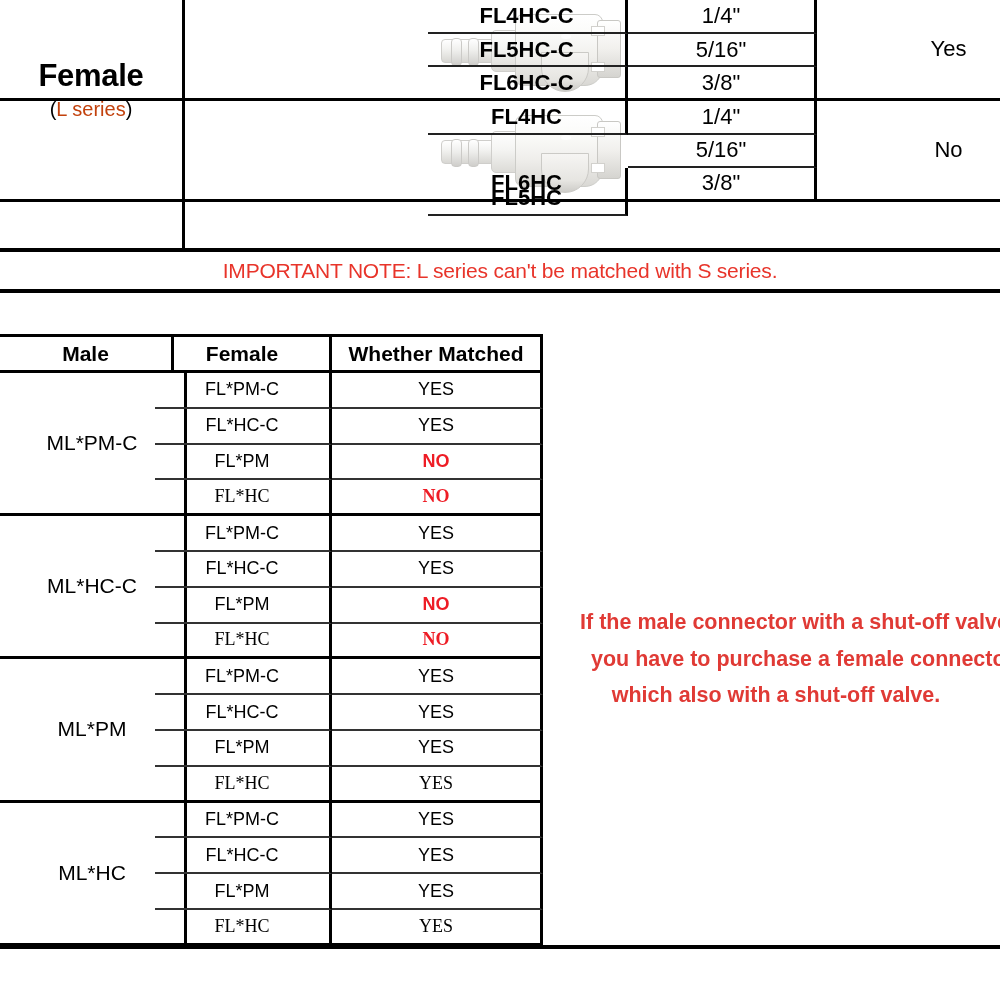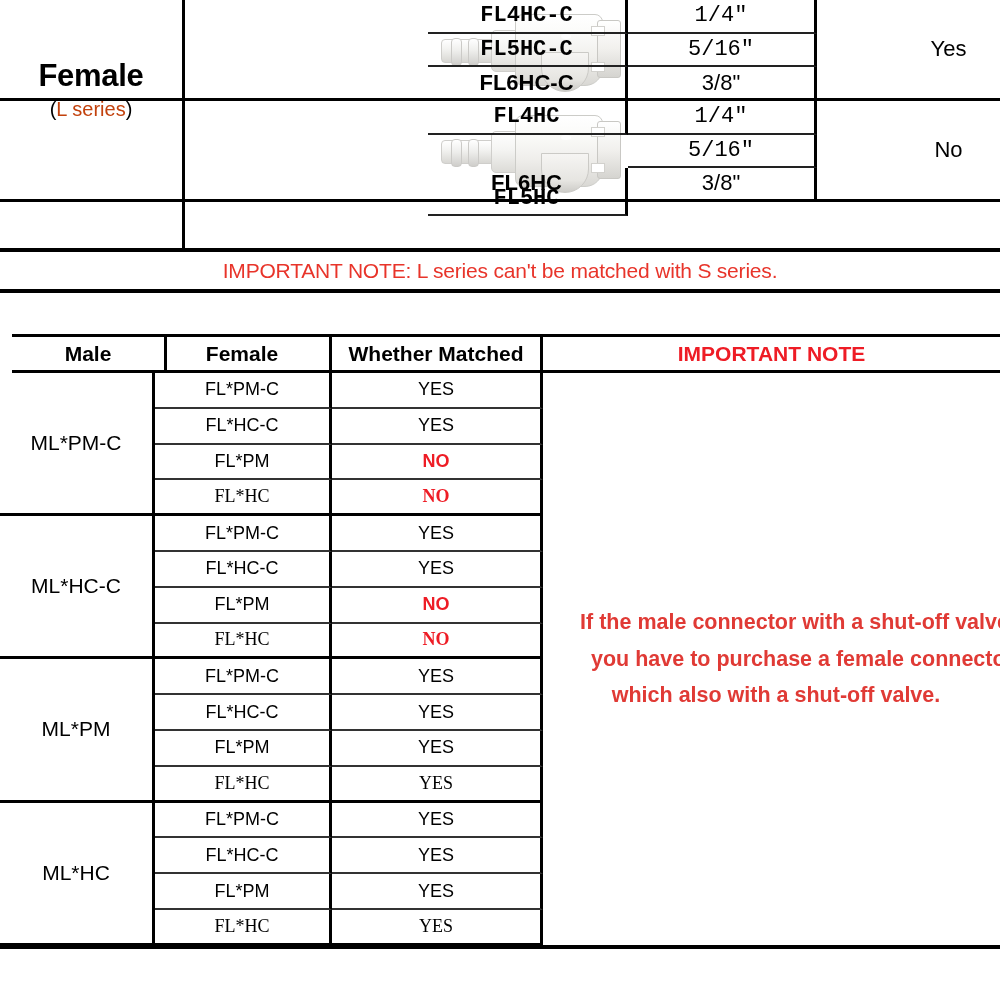--- a/index.html
+++ b/index.html
@@ -197,21 +197,21 @@
     border-right: 3px solid #000;
     font-size: 22px;
     font-weight: bold;
   }
   .tt-size {
     left: 628px;
     width: 189px;
     border-right: 3px solid #000;
     font-size: 22px;
   }
-  .tt-thin   { border-bottom: 2px solid #222; font-family: Liberation Mono, monospace; }
+  .tt-thin   { border-bottom: 2px solid #222; }
   .tt-thick  { border-bottom: 3px solid #000; }
   .tt-match {
     left: 817px;
     width: 263px;
     font-size: 22px;
   }
 
   
   #note-strip {
     position: absolute;
@@ -246,31 +246,31 @@
     height: 39px;
     box-sizing: border-box;
     border-top: 3px solid #000;
     border-bottom: 3px solid #000;
     display: flex;
     align-items: center;
     justify-content: center;
     font-size: 21px;
     font-weight: bold;
   }
-  .bt-col-male    { left: 0;     width: 155px; border-right: 3px solid #000; margin-left: 12px; }
+  .bt-col-male    { left: 0;     width: 174px; border-right: 3px solid #000; }
   .bt-col-female  { left: 155px; width: 177px; border-right: 3px solid #000; }
   .bt-col-matched { left: 332px; width: 211px; border-right: 3px solid #000; }
   .bt-col-note    { left: 543px; width: 457px; }
   .bt-head.bt-col-note { color: #ee1c25; }
 
   
   .bt-male-cell {
     position: absolute;
     left: 0;
-    width: 155px;
+    width: 187px;
     box-sizing: border-box;
     border-right: 3px solid #000;
     border-bottom: 3px solid #000;
     display: flex;
     align-items: center;
     justify-content: center;
     font-size: 21px;
   }
   
   .bt-cell {
@@ -398,21 +398,20 @@
 
 <div id="note-strip">
   <div id="note-strip-text">IMPORTANT NOTE: L series can't be matched with S series.</div>
 </div>
 
 <div id="bottom-table">
 
   <div class="bt-head bt-col-male">Male</div>
   <div class="bt-head bt-col-female">Female</div>
   <div class="bt-head bt-col-matched">Whether Matched</div>
-  <div class="bt-head bt-col-note">IMPORTANT NOTE</div>
 
   <div id="bt-body">
       <div class="bt-male-cell" style="top: 39px; height: 143.2px;">ML*PM-C</div>
       <div class="bt-cell female" style="top: 39px; height: 35.8px;">FL*PM-C</div>
       <div class="bt-cell matched" style="top: 39px; height: 35.8px;">
         <span>YES</span>
       </div>
       <div class="bt-cell female" style="top: 74.8px; height: 35.8px;">FL*HC-C</div>
       <div class="bt-cell matched" style="top: 74.8px; height: 35.8px;">
         <span>YES</span>

